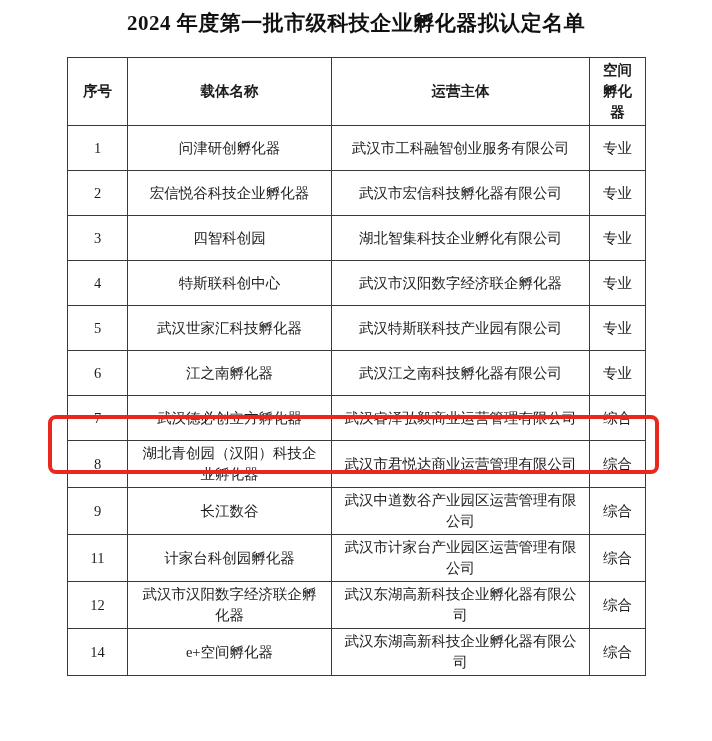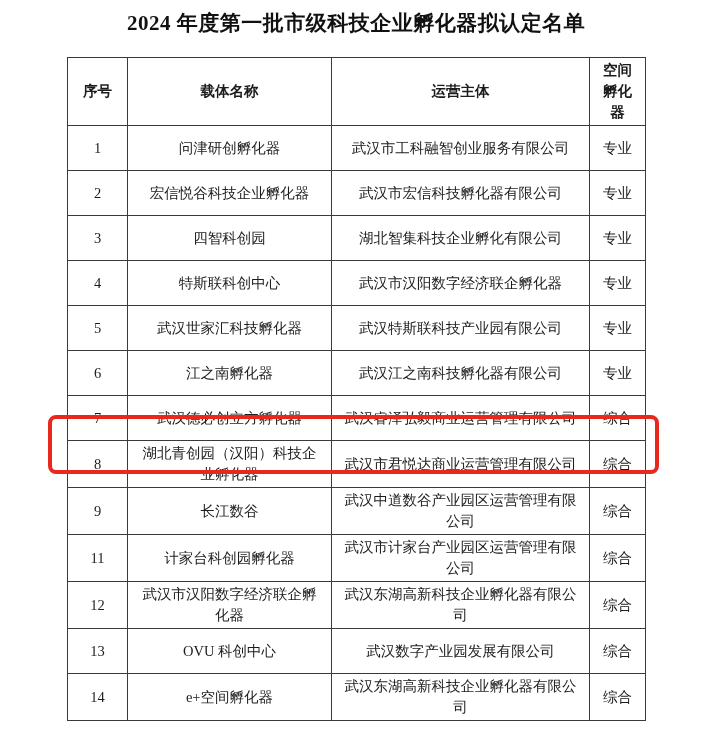--- a/index.html
+++ b/index.html
@@ -142,26 +142,20 @@
           <td>武汉市计家台产业园区运营管理有限公司</td>
           <td>综合</td>
         </tr>
         <tr>
           <td>12</td>
           <td>武汉市汉阳数字经济联企孵化器</td>
           <td>武汉东湖高新科技企业孵化器有限公司</td>
           <td>综合</td>
         </tr>
         <tr>
-          <td>13</td>
-          <td>OVU 科创中心</td>
-          <td>武汉数字产业园发展有限公司</td>
-          <td>综合</td>
-        </tr>
-        <tr>
           <td>14</td>
           <td>e+空间孵化器</td>
           <td>武汉东湖高新科技企业孵化器有限公司</td>
           <td>综合</td>
         </tr>
       </tbody>
   </table>
 
   <div id="highlight-box" style="border-color: rgb(232, 40, 28); left: 47.5px; top: 414.5px; width: 611px; height: 59.0312px;"></div>
 </div>

